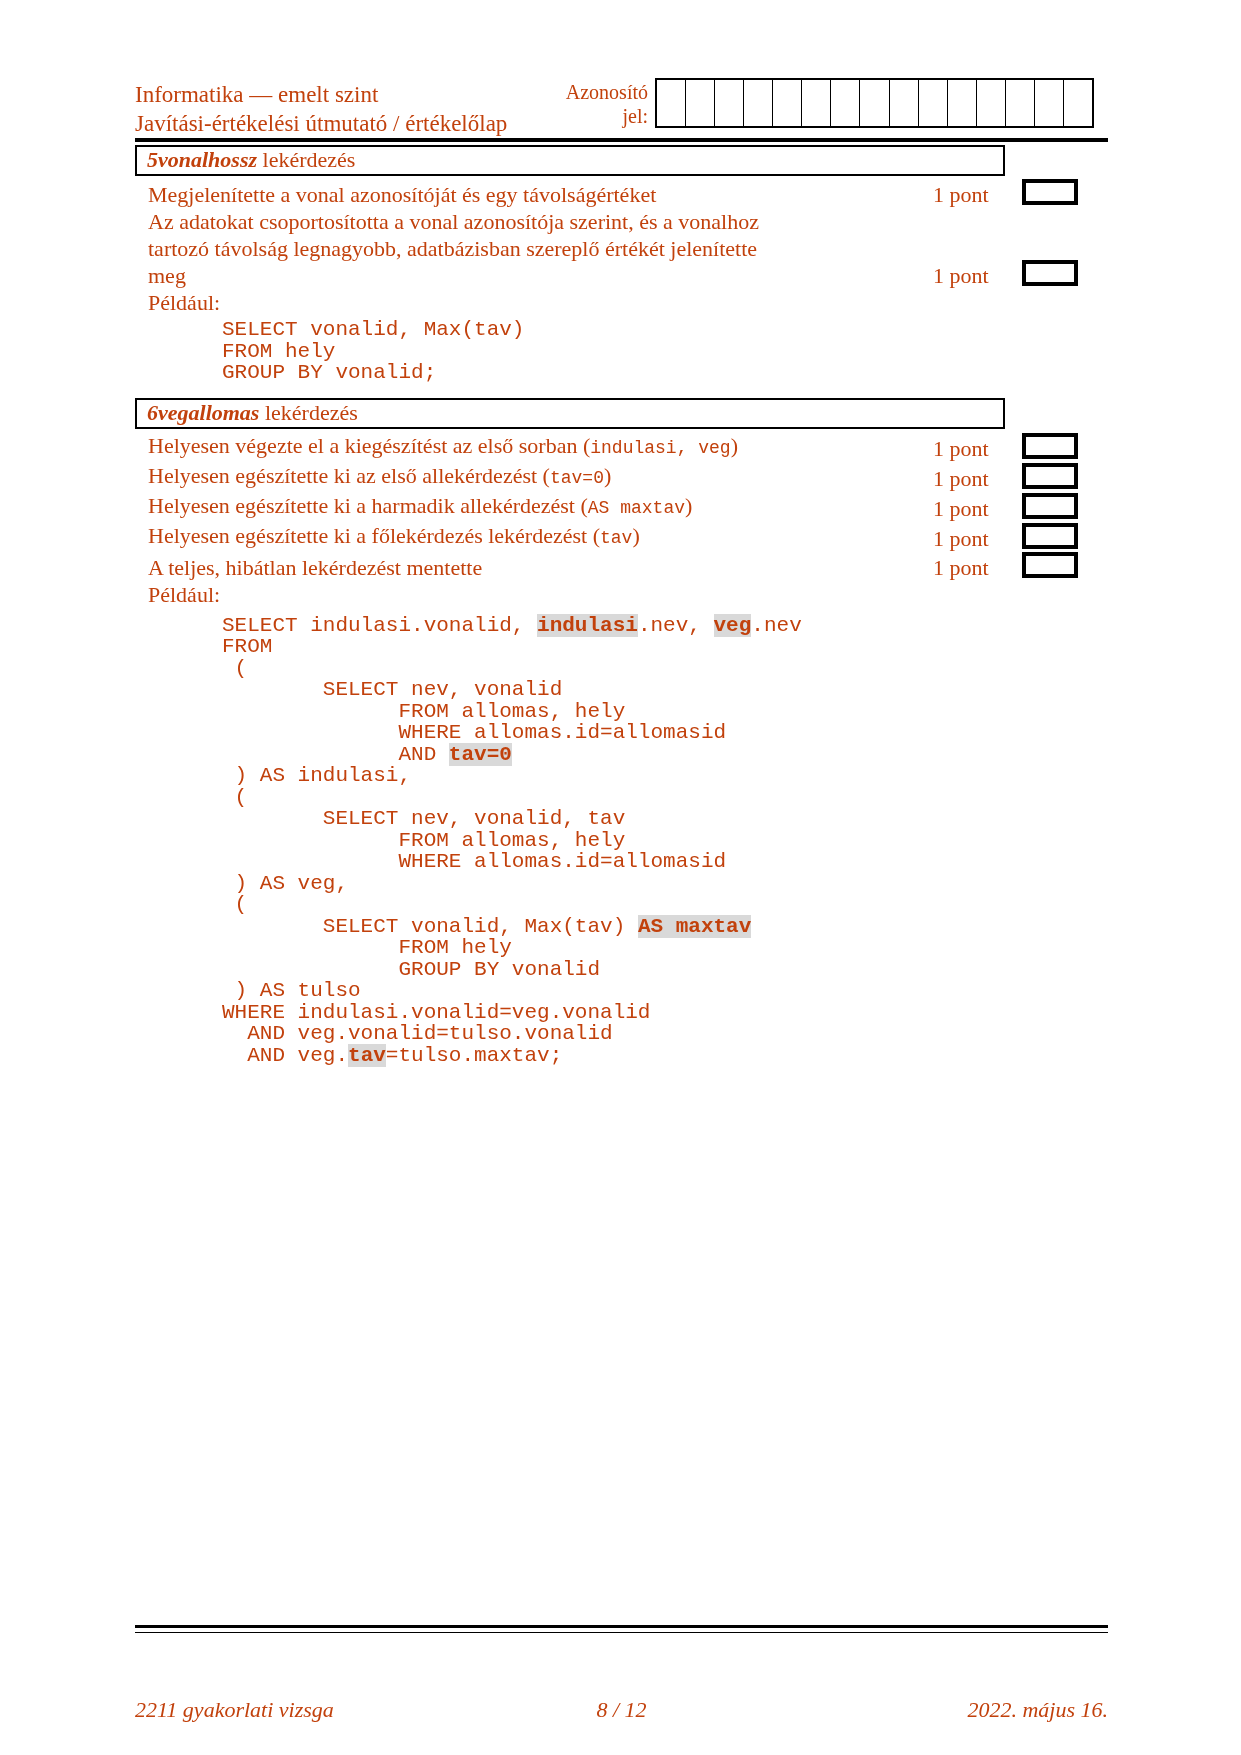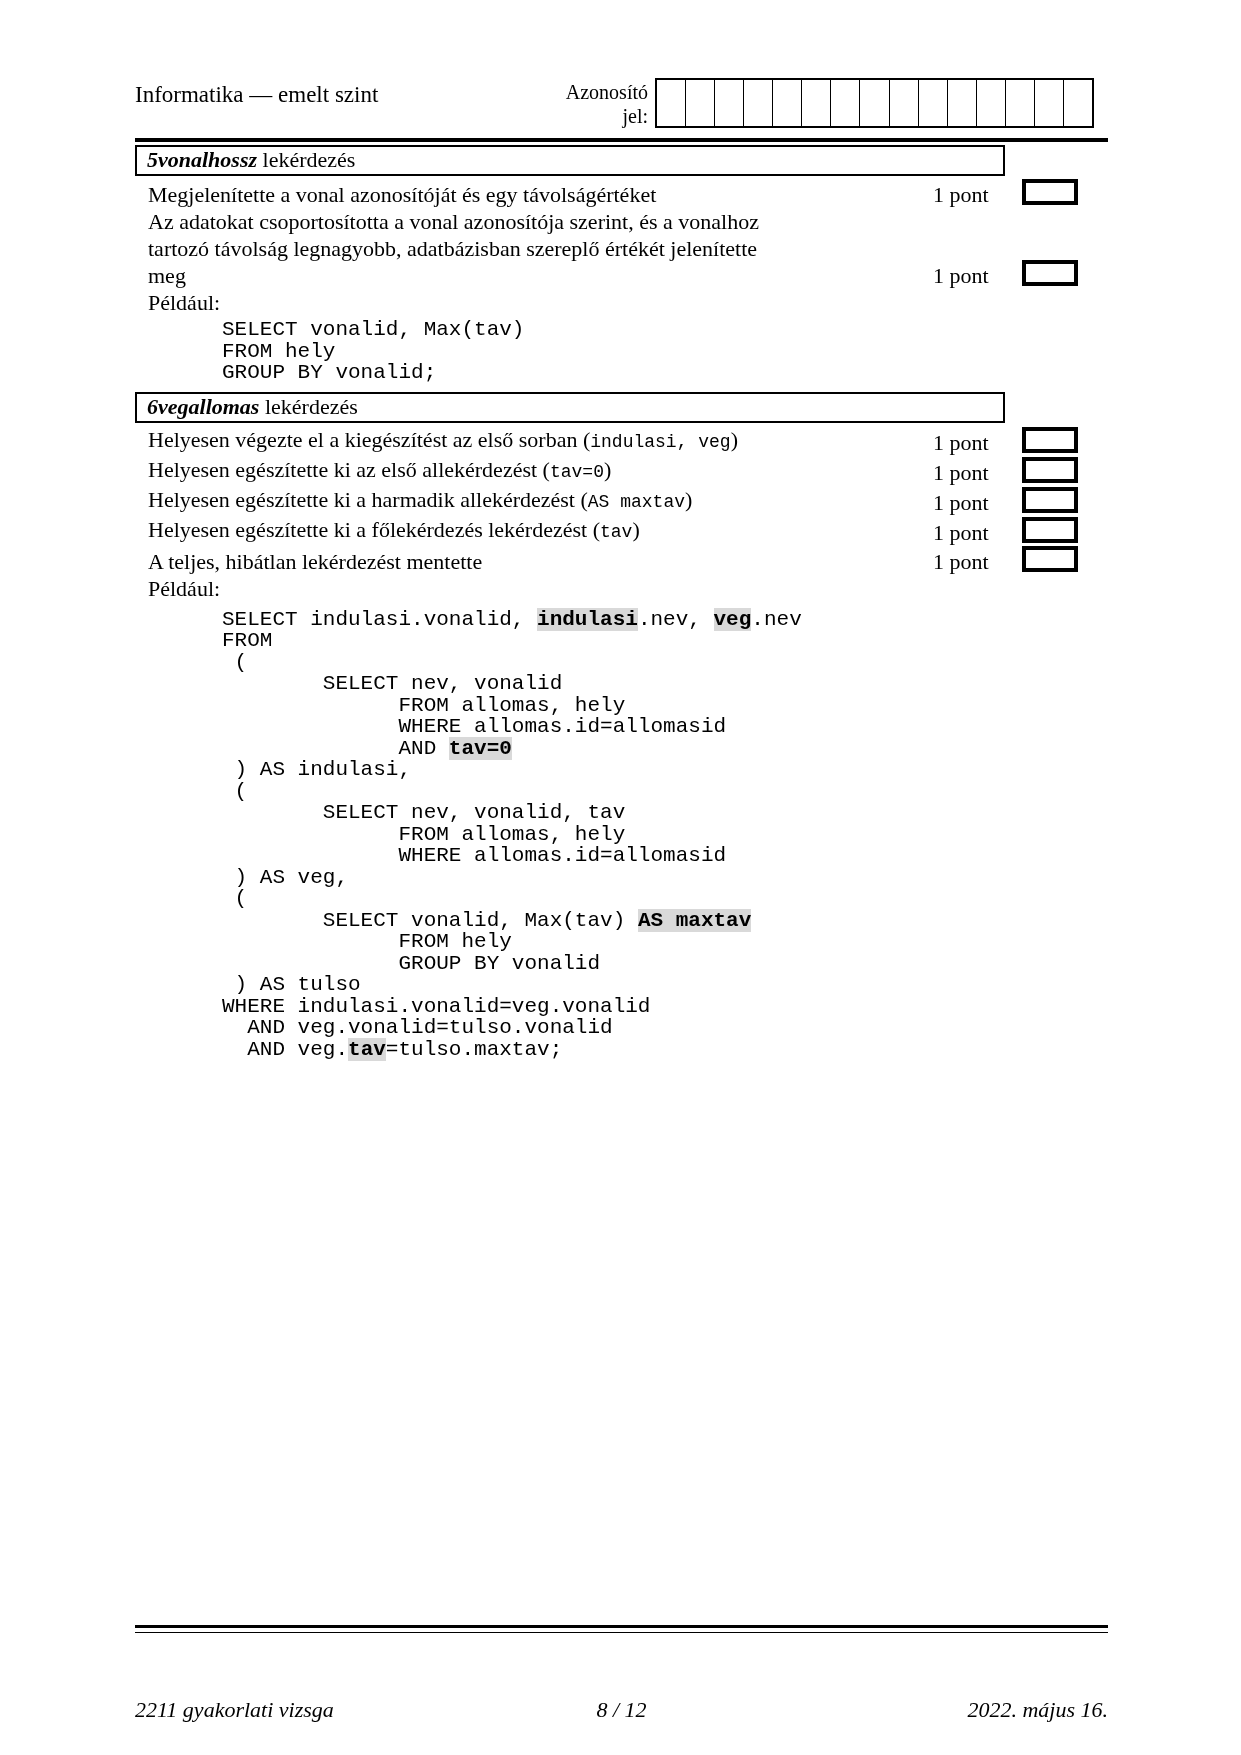--- a/index.html
+++ b/index.html
@@ -1,21 +1,21 @@
 <!DOCTYPE html>
 <html><head>
 <meta charset="utf-8">
 <style>
   html,body { margin:0; padding:0; background:#fff; }
   .page {
     position:relative;
     width:1241px; height:1755px;
     background:#ffffff;
     font-family:"Liberation Serif","DejaVu Serif",serif;
-    color:#000000;
+    color:#c2410c;
     overflow:hidden;
   }
   
   .header { position:absolute; top:78px; left:135px; width:973px; height:62px; }
   .header-title { position:absolute; left:0; top:2px; font-size:23px; line-height:29px; }
   .id-label { position:absolute; left:383px; top:2px; width:130px; text-align:right; font-size:20px; line-height:24px; }
   .id-grid {
     position:absolute; left:520px; top:0; width:439px; height:50px;
     display:flex; border:2px solid #000; box-sizing:border-box;
   }
@@ -43,38 +43,39 @@
     flex:0 0 auto;
   }
   .pelda { padding-left:13px; font-size:22px; line-height:27px; }
   .codeblock {
     font-family:"Liberation Mono","DejaVu Sans Mono",monospace;
     font-size:21px; line-height:21.5px;
     padding-left:87px; white-space:pre;
   }
   .codeblock1 { margin:3px 0 4px 0; }
   .codeblock2 { margin-top:7px; }
-  .s6-box { margin-top:8px; }
+  .s6-box { margin-top:14px; }
   .hl { background:#d9d9d9; font-weight:bold; }
   
   .footer-rule1 { position:absolute; top:1625px; left:135px; width:973px; height:3px; background:#000; }
   .footer-rule2 { position:absolute; top:1632px; left:135px; width:973px; height:1px; background:#000; }
   .footer { position:absolute; top:1697px; left:135px; width:973px; display:flex; font-size:22px;font-style:italic; }
   .footer > div { flex:1 1 0; }
   .f-center { text-align:center; }
   .f-right { text-align:right; }
 </style>
 </head>
 <body>
 
 <div class="page">
 
   <div class="header">
     <div class="header-title">
       <div>Informatika — emelt szint</div>
+      <div>Javítási-értékelési útmutató / értékelőlap</div>
     </div>
     <div class="id-label">
       <div>Azonosító</div>
       <div>jel:</div>
     </div>
     <div class="id-grid">
         <div class="id-cell"></div>
         <div class="id-cell"></div>
         <div class="id-cell"></div>
         <div class="id-cell"></div>

